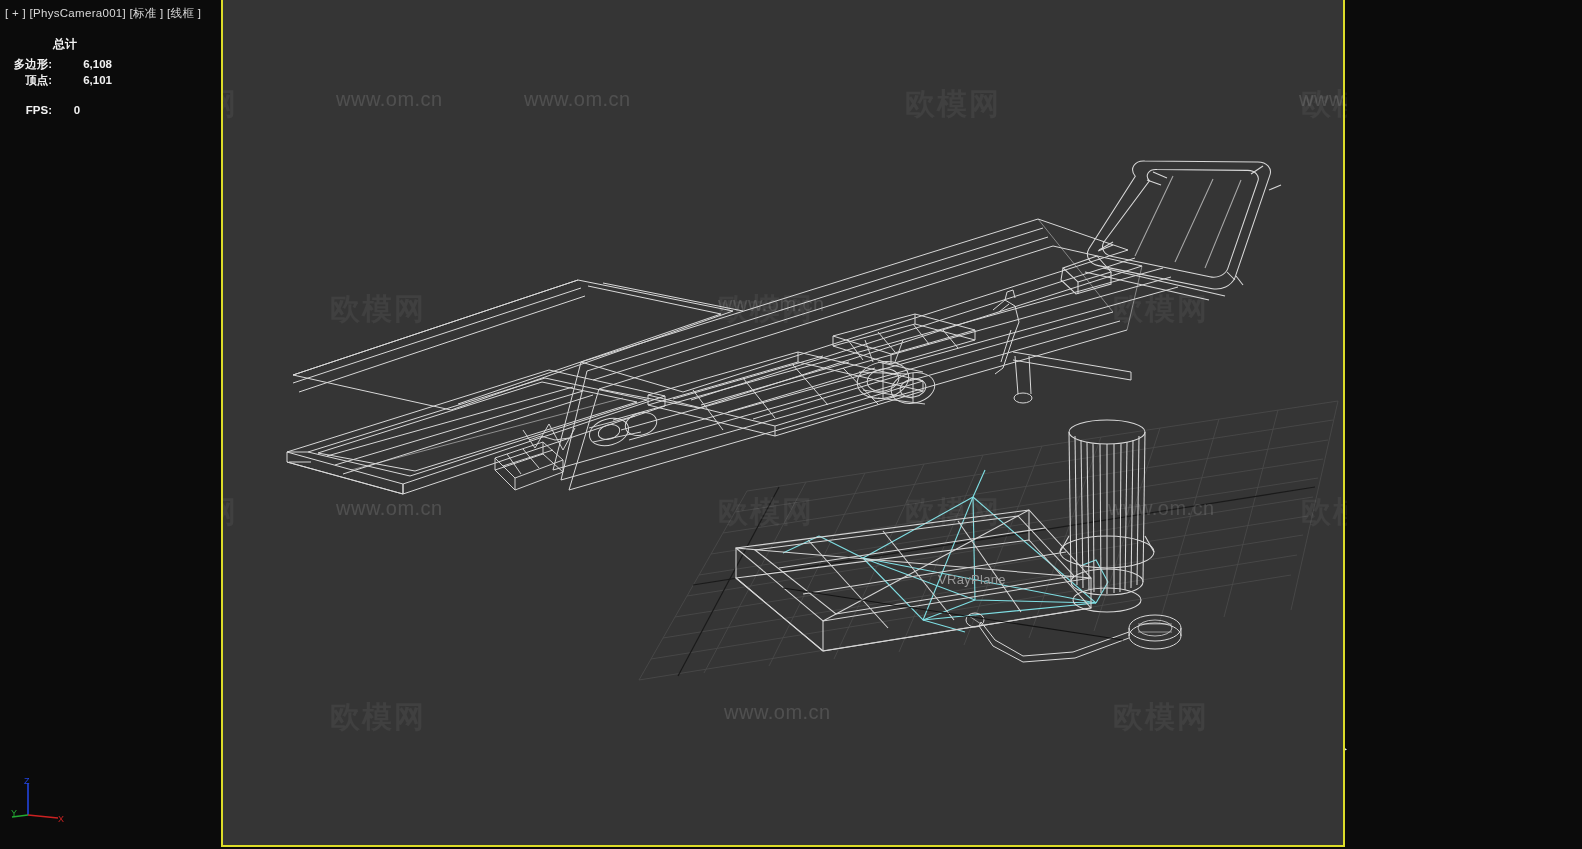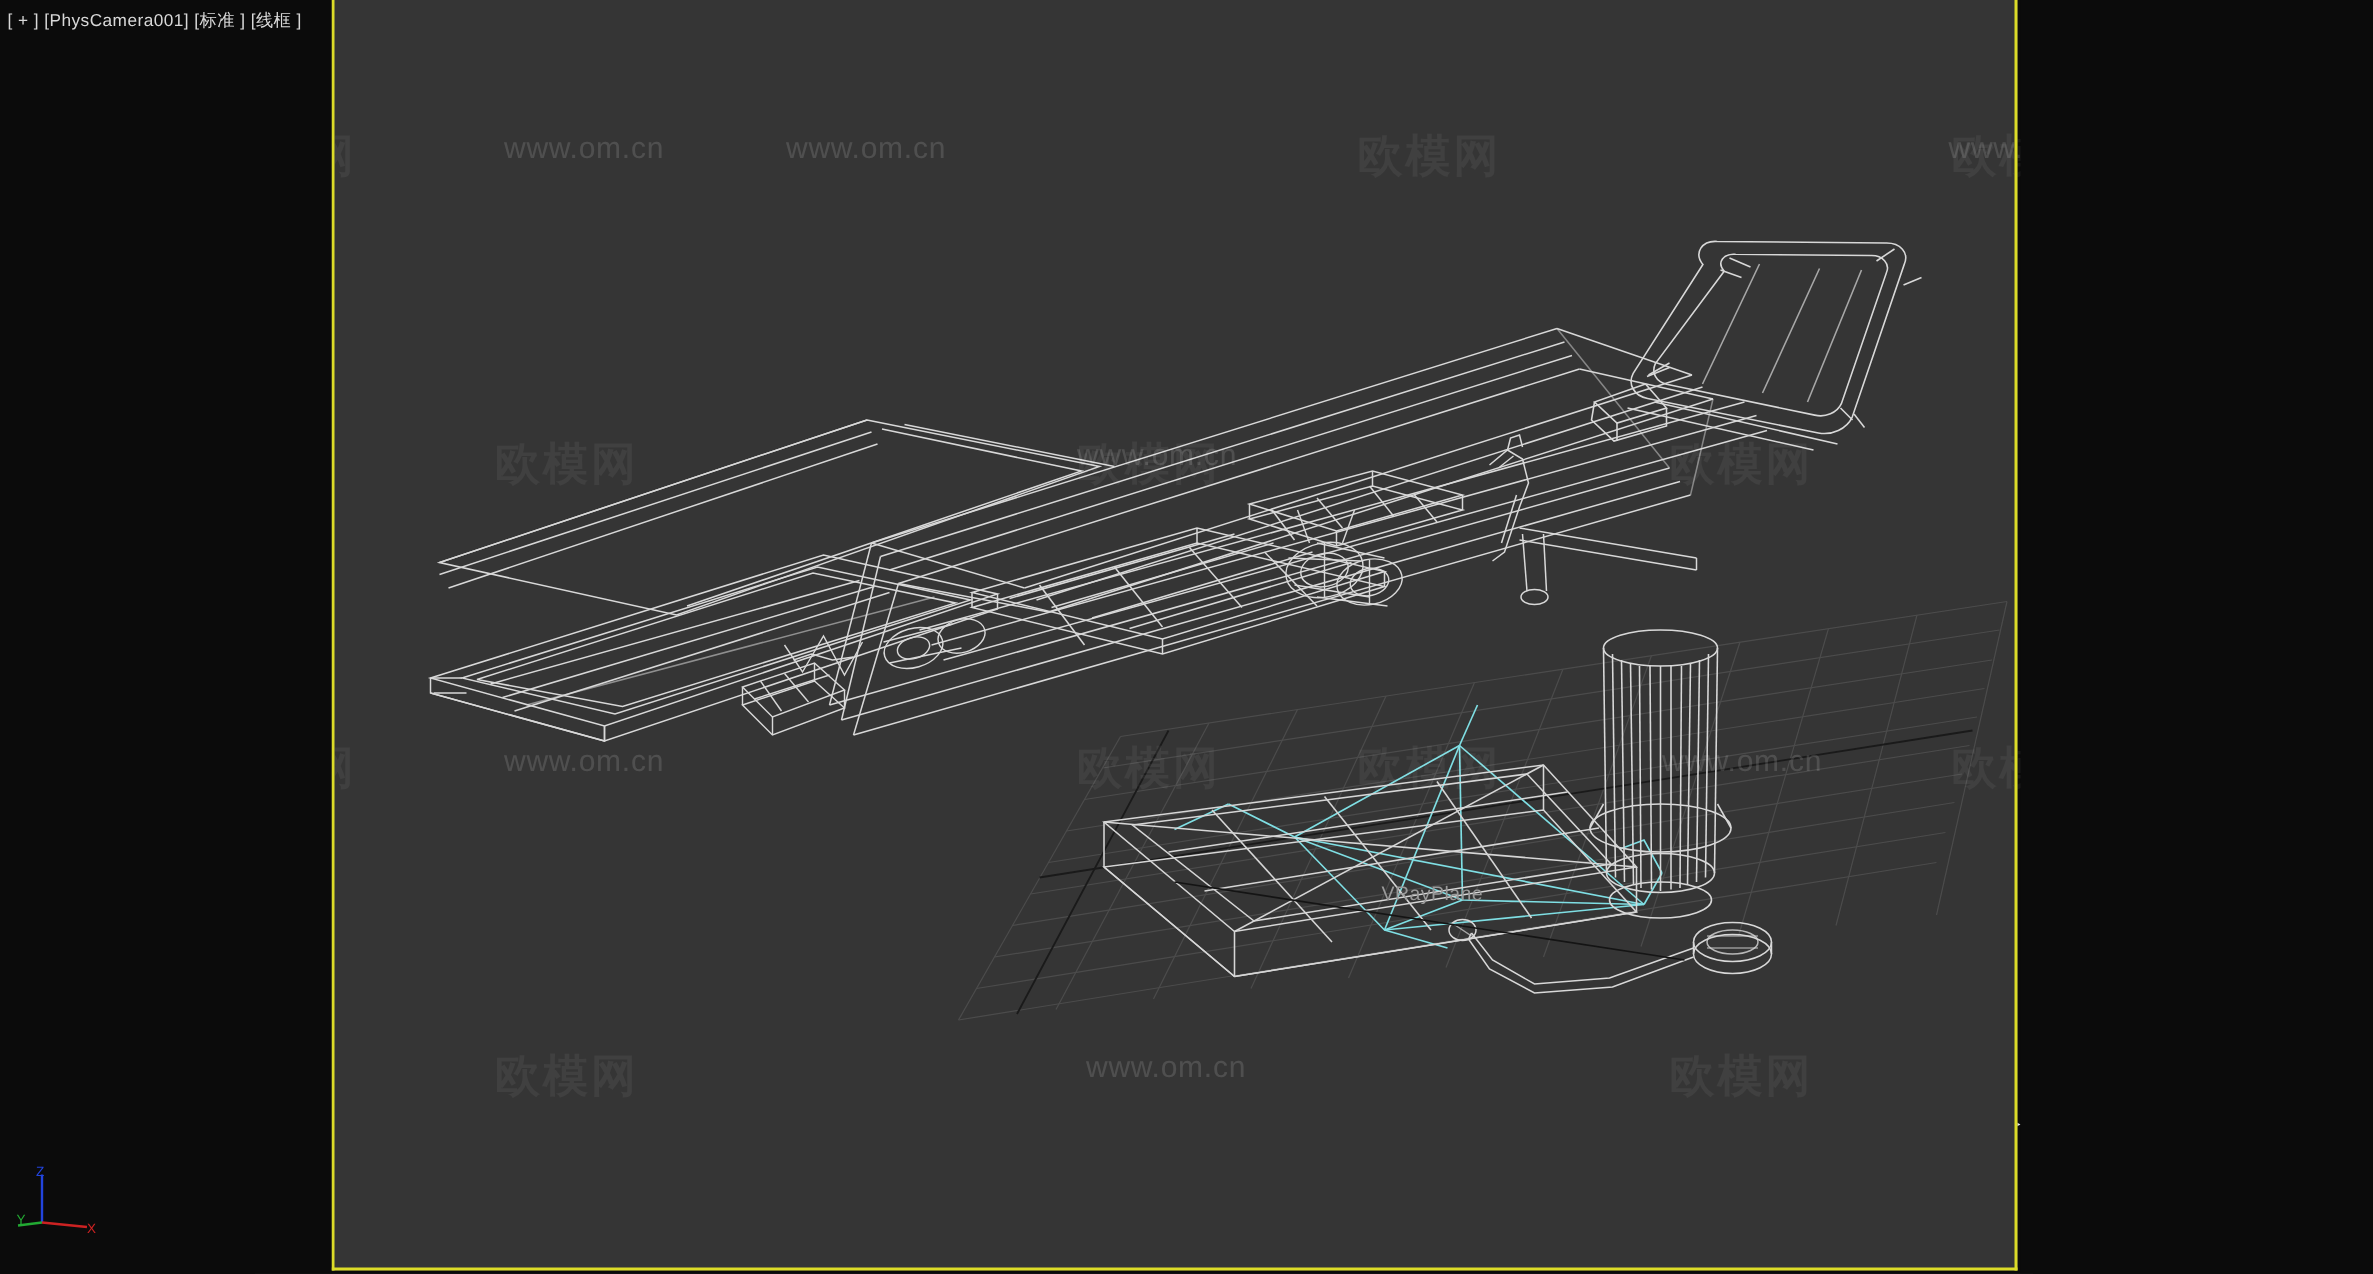--- a/index.html
+++ b/index.html
@@ -499,21 +499,21 @@
           <ellipse cx="752" cy="620" rx="9" ry="7"></ellipse>
           <path d="M746,616 L758,624" opacity="0.7"></path>
         </g>
 
         <g stroke="#141414" stroke-width="1.1" fill="none">
           <path d="M560,588 L900,640"></path>
         </g>
 
       </svg>
 
-      <div class="obj-label" style="left:698px; top:572px;margin-top:16px;">VRayPlane</div>
+      <div class="obj-label" style="left:715px; top:572px;">VRayPlane</div>
 
       <div class="wm-layer" id="wmVp">
           <div class="wm wm-cn" style="left: -81px; top: 84px;">欧模网</div>
           <div class="wm wm-cn" style="left: 107px; top: 289px;">欧模网</div>
           <div class="wm wm-cn" style="left: 682px; top: 84px;">欧模网</div>
           <div class="wm wm-cn" style="left: 495px; top: 289px;">欧模网</div>
           <div class="wm wm-cn" style="left: 890px; top: 289px;">欧模网</div>
           <div class="wm wm-cn" style="left: -81px; top: 492px;">欧模网</div>
           <div class="wm wm-cn" style="left: 107px; top: 697px;">欧模网</div>
           <div class="wm wm-cn" style="left: 682px; top: 492px;">欧模网</div>
@@ -530,20 +530,40 @@
           <div class="wm wm-url" style="left: 113px; top: 497px;">www.om.cn</div>
         </div>
     </div>
   </div>
 
   <div class="right-gutter"></div>
 
   <div class="stats-panel">
     <div class="vp-label">[ + ]  [PhysCamera001]  [标准 ]  [线框 ]</div>
 
+    <div class="stats">
+      <div class="stats-title">总计</div>
+
+      <div class="stat-row">
+        <span class="stat-key">多边形:</span>
+        <span class="stat-val">6,108</span>
+      </div>
+
+      <div class="stat-row">
+        <span class="stat-key">顶点:</span>
+        <span class="stat-val">6,101</span>
+      </div>
+
+      <div class="stat-gap"></div>
+
+      <div class="stat-row">
+        <span class="stat-key">FPS:</span>
+        <span class="stat-val" style="text-align:center;width:50px;">0</span>
+      </div>
+    </div>
 
     <svg class="tripod" viewBox="0 0 60 50">
       <line x1="18" y1="40" x2="18" y2="8" stroke="#2244dd" stroke-width="1.6"></line>
       <line x1="18" y1="40" x2="2" y2="42" stroke="#22aa33" stroke-width="1.6"></line>
       <line x1="18" y1="40" x2="48" y2="43" stroke="#cc2222" stroke-width="1.6"></line>
       <text x="14" y="9" fill="#2244dd" font-size="9" font-family="Liberation Sans, sans-serif">Z</text>
       <text x="1" y="41" fill="#22aa33" font-size="9" font-family="Liberation Sans, sans-serif">Y</text>
       <text x="48" y="47" fill="#cc2222" font-size="9" font-family="Liberation Sans, sans-serif">X</text>
     </svg>
   </div>

